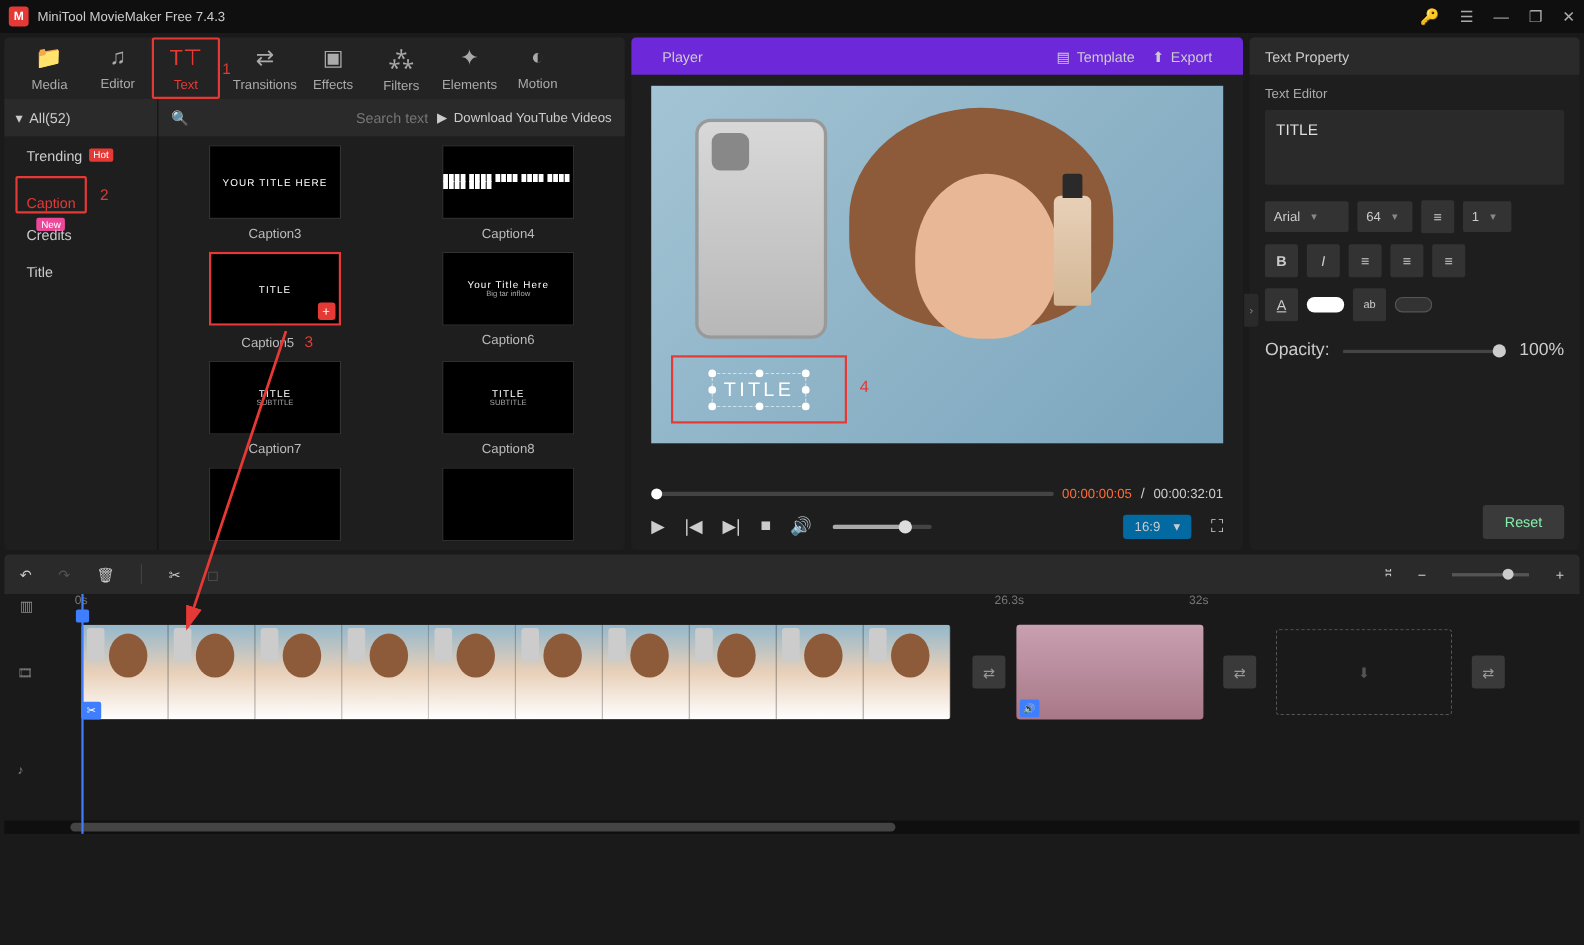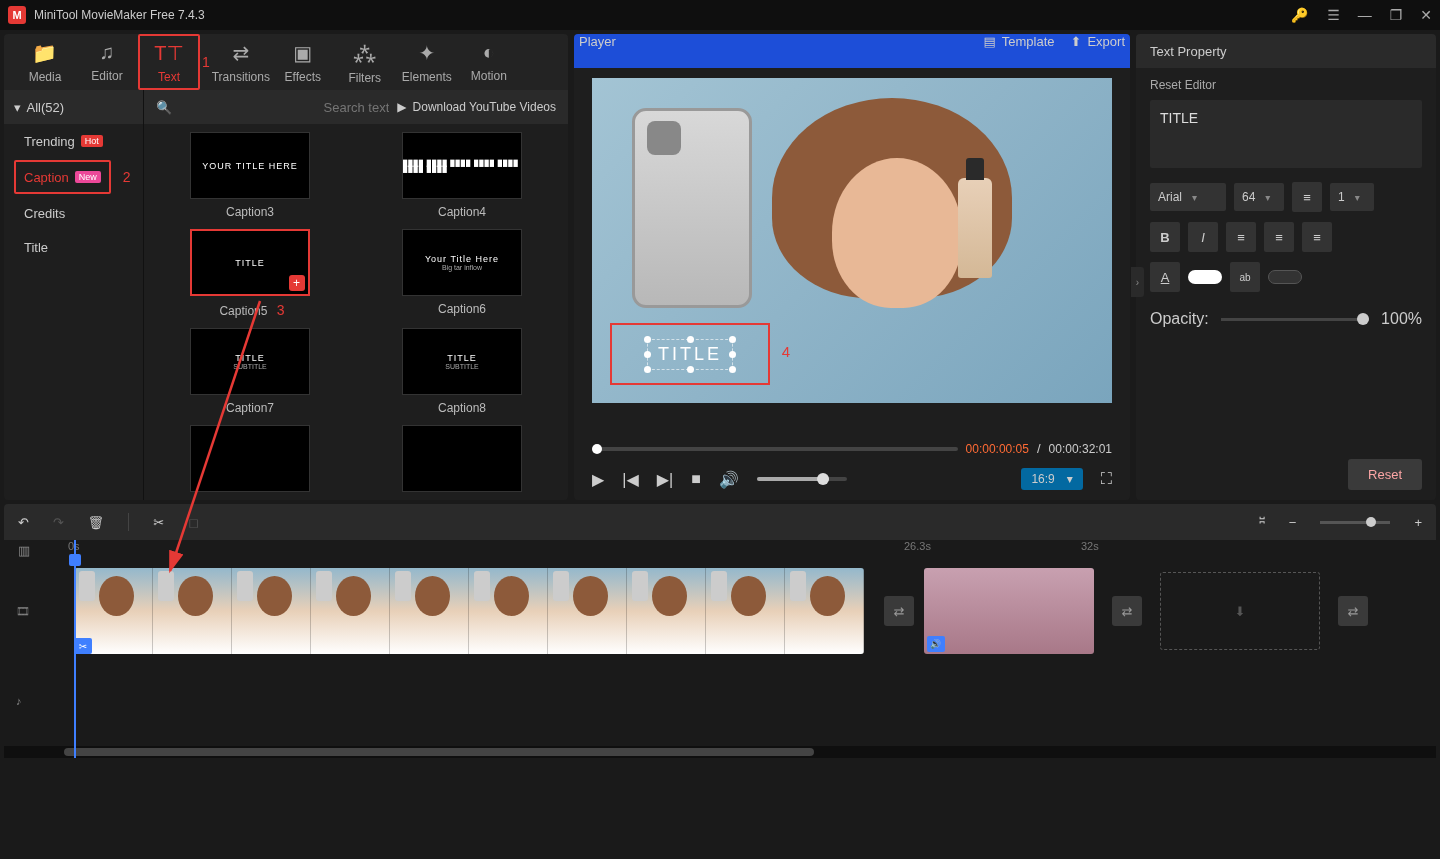--- a/index.html
+++ b/index.html
@@ -16,40 +16,40 @@
 .asset-tabs { height: 64px; display: flex; align-items: center; padding: 0 10px; background:#232323; border-radius:4px 4px 0 0;}
 .atab { width: 62px; height: 56px; display: flex; flex-direction: column; align-items: center; justify-content: center; gap: 5px; color: #aaa; cursor: pointer; font-size: 12px;}
 .atab .aicon { font-size: 20px; display:block;}
 .atab.active { border: 2px solid #e53935; color: #e53935; border-radius:2px; }
 .step-num { color: #e53935; font-size: 14px; margin-left: 2px; }
 
 .asset-body { flex: 1; display: flex; }
 .asset-side { width: 140px; border-right: 1px solid #111; }
 .all-row { height: 34px; display: flex; align-items: center; padding: 0 10px; background:#2a2a2a; font-size:13px; color:#ccc; gap:6px;}
 .side-item { height: 34px; display: flex; align-items: center; padding: 0 20px; font-size: 13px; color: #ccc; cursor:pointer; gap:6px;}
-.side-item.active { border: 2px solid #e53935; color:#e53935; margin: 2px 10px; padding:15px 8px; border-radius:2px;}
+.side-item.active { border: 2px solid #e53935; color:#e53935; margin: 2px 10px; padding:15px 8px; border-radius:2px;flex-direction:column;}
 .badge { font-size: 9px; padding: 1px 4px; border-radius: 2px; color:#fff;}
 .badge.hot { background: #e53935; }
 .badge.new { background: #ec4899; }
 
 .asset-main { flex: 1; display: flex; flex-direction: column; }
 .search-row { height: 34px; display: flex; align-items: center; padding: 0 12px; background:#2a2a2a; gap:8px;}
 .search-box { flex: 1; display:flex; align-items:center; gap:6px; color:#888;}
 .search-box input { background: transparent; border: none; color: #ccc; outline: none; font-size: 13px; width:100%;text-align:right;}
 .dl-link { color:#ccc; font-size:12px; display:flex; align-items:center; gap:6px; cursor:pointer;}
 .thumbs { flex:1; overflow:auto; padding: 8px 20px; display:grid; grid-template-columns: 1fr 1fr; gap: 10px 40px;}
 .thumb-cell { display:flex; flex-direction:column; align-items:center; gap:6px;}
 .thumb { width: 120px; height: 67px; background:#000; border:1px solid #333; display:flex; flex-direction:column; align-items:center; justify-content:center; color:#fff; font-size:9px; letter-spacing:1px; position:relative; cursor:pointer;}
 .thumb.selected { border: 2px solid #e53935; }
 .thumb .plus { position:absolute; bottom:3px; right:3px; width:16px; height:16px; background:#e53935; border-radius:3px; color:#fff; display:flex;align-items:center;justify-content:center; font-size:12px;}
 .thumb-label { font-size:12px; color:#bbb;}
 .sub { font-size:7px; letter-spacing:0; color:#aaa; }
 
 .player-panel { width: 556px; background: #1e1e1e; border-radius: 4px; display:flex; flex-direction:column;}
-.player-header { height:34px; display:flex; align-items:flex-start; padding:0 5px; background:#1d4ed8; border-radius:4px 4px 0 0;}
+.player-header { height:34px; display:flex; align-items:center; padding:0 28px; background:#6d28d9; border-radius:4px 4px 0 0;}
 .player-header .lbl { flex:1; font-size:13px;}
 .hbtn { display:flex; align-items:center; gap:6px; margin-left:16px; cursor:pointer; font-size:13px; color:#ccc;}
 .preview-area { flex:1; padding:10px 18px 0 18px; position:relative;}
 .preview { width:100%; height:325px; background: linear-gradient(135deg,#a3c4d4 0%, #8fb4c8 50%, #7aa5bd 100%); position:relative; overflow:hidden;}
 .woman { position:absolute; right:60px; top:20px; width:320px; height:305px; }
 .woman .hair { position:absolute; top:0; left:40px; width:240px; height:200px; background:#8d5a3a; border-radius:50% 50% 40% 40%;}
 .woman .face { position:absolute; top:60px; left:100px; width:130px; height:150px; background:#e8b896; border-radius:50% 50% 45% 45%;}
 .phone { position:absolute; left:40px; top:30px; width:120px; height:200px; background:linear-gradient(#d8d8d8,#b8b8b8); border-radius:14px; border:3px solid #999;}
 .phone::before { content:''; position:absolute; top:10px; left:12px; width:34px; height:34px; background:#888; border-radius:8px;}
 .bottle { position:absolute; right:120px; top:100px; width:34px; height:100px; background:linear-gradient(#e8d0b8,#d4b896); border-radius:6px 6px 3px 3px;}
@@ -83,21 +83,21 @@
 .tool-row{display:flex;gap:8px;margin-bottom:10px;align-items:center;}
 .sel{background:#333;height:28px;padding:0 8px;display:flex;align-items:center;gap:10px;font-size:12px;color:#ccc;border-radius:2px;}
 .sel .chev{font-size:10px;color:#888;}
 .ibtn{width:30px;height:30px;background:#333;display:flex;align-items:center;justify-content:center;color:#ccc;border-radius:2px;cursor:pointer;}
 .swatch{width:34px;height:14px;border-radius:7px;}
 .sw-white{background:#fff;}
 .sw-dark{background:#333;border:1px solid #555;}
 .opacity-row{display:flex;align-items:center;gap:12px;font-size:16px;margin-top:8px;}
 .op-slider{flex:1;height:3px;background:#444;position:relative;}
 .op-slider .knob{position:absolute;right:0;top:-5px;width:12px;height:12px;background:#ccc;border-radius:50%;}
-.reset-btn{background:#3a3a3a;padding:8px 20px;border-radius:3px;color:#fca5a5;align-self:flex-end;margin-top:auto;cursor:pointer;}
+.reset-btn{background:#3a3a3a;padding:8px 20px;border-radius:3px;color:#86efac;align-self:flex-end;margin-top:auto;cursor:pointer;}
 
 .timeline-area{padding:4px;}
 .tl-toolbar{height:36px;background:#2a2a2a;display:flex;align-items:center;padding:0 14px;gap:24px;border-radius:4px 4px 0 0;}
 .tl-toolbar .spacer{flex:1;}
 .zoom-slider{width:70px;height:3px;background:#555;position:relative;}
 .zoom-slider .knob{position:absolute;right:14px;top:-4px;width:10px;height:10px;background:#ccc;border-radius:50%;}
 .tl-body{background:#1a1a1a;position:relative;}
 .tl-ruler{height:26px;display:flex;position:relative;padding-left:60px;}
 .tl-ruler .mark{position:absolute;font-size:11px;color:#777;}
 .tl-trackrow{height:45px;display:flex;align-items:center;position:relative;}
@@ -317,21 +317,21 @@
           <span>16:9</span>
           <span>▾</span>
         </div>
       <span class="ctrl">⛶</span>
     </div>
   </div>
 
   <div class="prop-panel">
     <div class="prop-header">Text Property</div>
     <div class="prop-body">
-      <div class="prop-sub">Reset Editor</div>
+      <div class="prop-sub">Text Editor</div>
       <div class="text-area">TITLE</div>
       <div class="tool-row">
         <div class="sel" style="width:76px;">
             <span>Arial</span>
             <span class="chev">▾</span>
           </div>
         <div class="sel" style="width:50px;">
             <span>64</span>
             <span class="chev">▾</span>
           </div>

